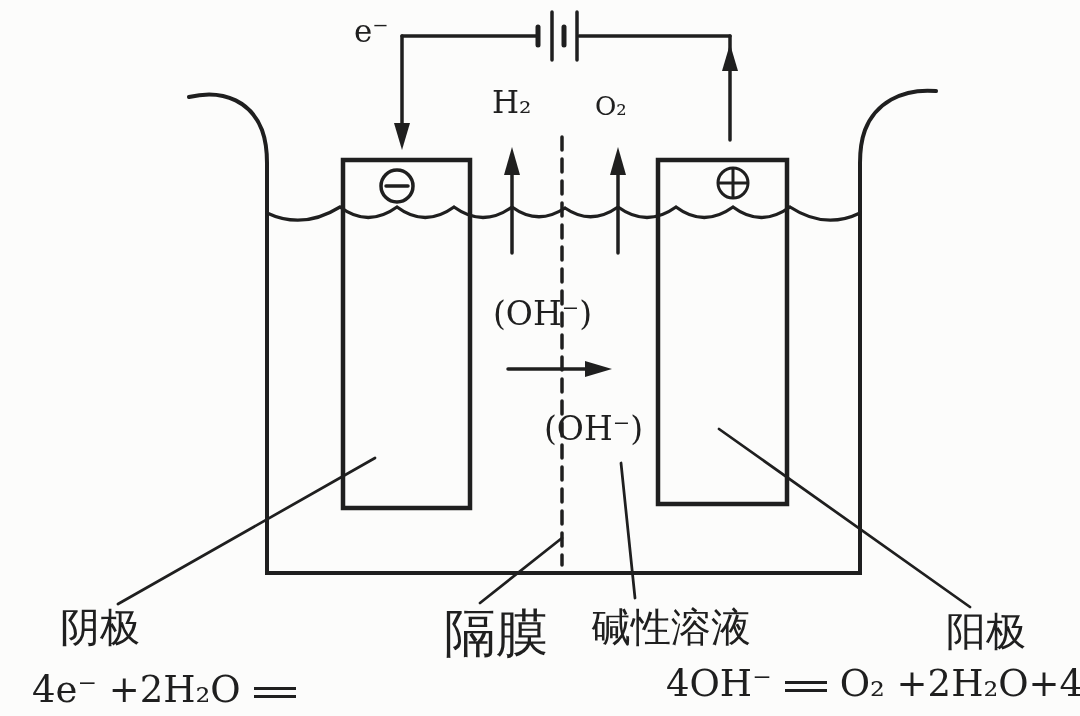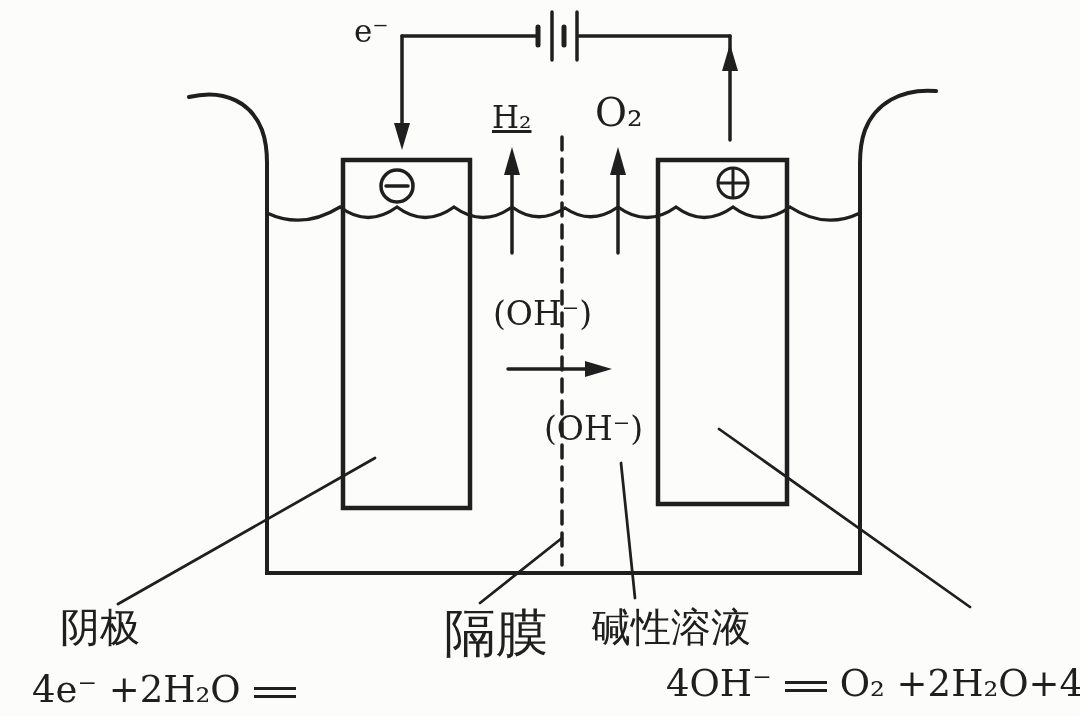--- a/index.html
+++ b/index.html
@@ -10,22 +10,22 @@
     background: #fcfcfb;
     overflow: hidden;
     font-family: "DejaVu Serif", "Liberation Serif", serif;
     color: #1f1f1f;
   }
   #line-art { position: absolute; left: 0; top: 0; }
   .lbl { position: absolute; white-space: nowrap; line-height: 1.05; }
   .sci { font-family: "DejaVu Serif", "Liberation Serif", serif; }
   .cjk { font-family: Liberation Sans, sans-serif; }
   .electron-lbl { left: 354px; top: 15px;  font-size: 31px; }
-  .h2-lbl       { left: 492px; top: 101px;  font-size: 31px; text-decoration: underline; }
-  .o2-lbl       { left: 595px; top: 93px;  font-size: 39px; }
+  .h2-lbl       { left: 492px; top: 86px;  font-size: 31px; }
+  .o2-lbl       { left: 595px; top: 93px;  font-size: 26px; }
   .oh-upper-lbl { left: 493px; top: 297px; font-size: 33px; }
   .oh-lower-lbl { left: 544px; top: 412px; font-size: 33px; }
   .cathode-lbl  { left: 60px;  top: 606px; font-size: 40px; }
   .membrane-lbl { left: 444px; top: 606px; font-size: 52px; }
   .solution-lbl { left: 571px; top: 606px; font-size: 40px; margin-left: 20px; }
   .anode-lbl    { left: 946px; top: 610px; font-size: 40px; }
   .equation {
     position: absolute;
     display: flex;
     align-items: center;
@@ -118,20 +118,21 @@
   <div class="lbl sci oh-upper-lbl">(OH⁻)</div>
 
   <div class="lbl sci oh-lower-lbl">(OH⁻)</div>
 
   <div class="lbl cjk cathode-lbl">阴极</div>
 
   <div class="lbl cjk membrane-lbl">隔膜</div>
 
   <div class="lbl cjk solution-lbl">碱性溶液</div>
 
+  <div class="lbl cjk anode-lbl">阳极</div>
 
   <div class="equation eq-cathode">
     <span>4e⁻ +2H₂O</span>
     <span class="dbl-equals"></span>
   </div>
 
   <div class="equation eq-anode">
     <span>4OH⁻</span>
     <span class="dbl-equals"></span>
     <span>O₂ +2H₂O+4e⁻</span>

